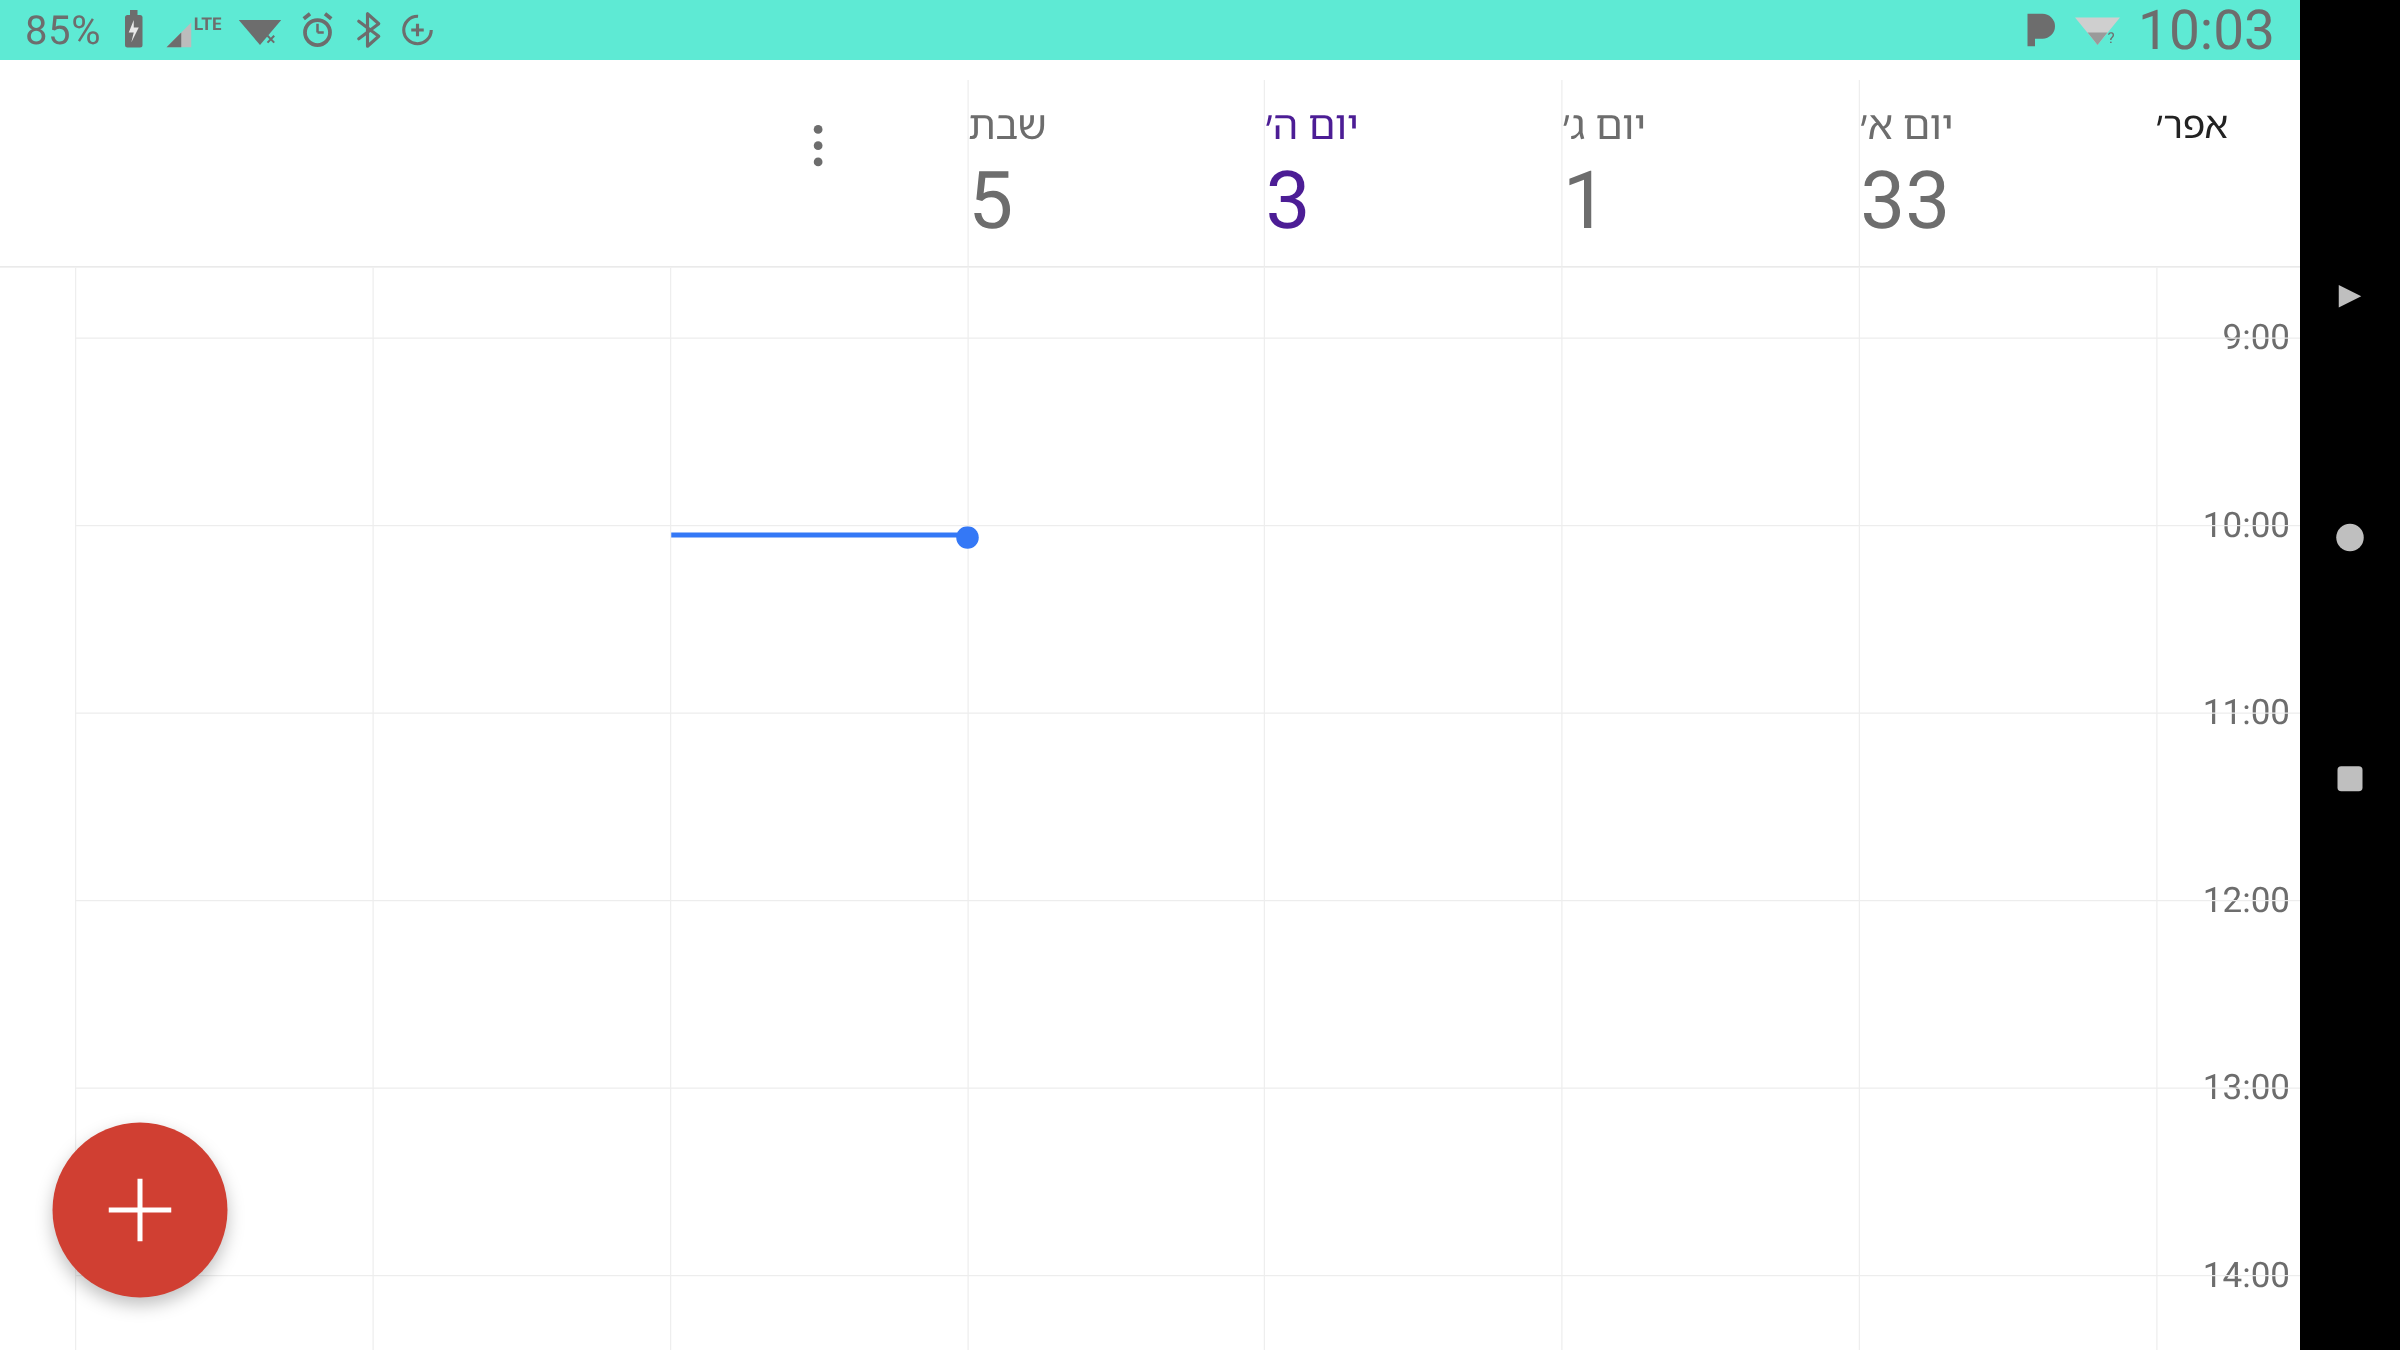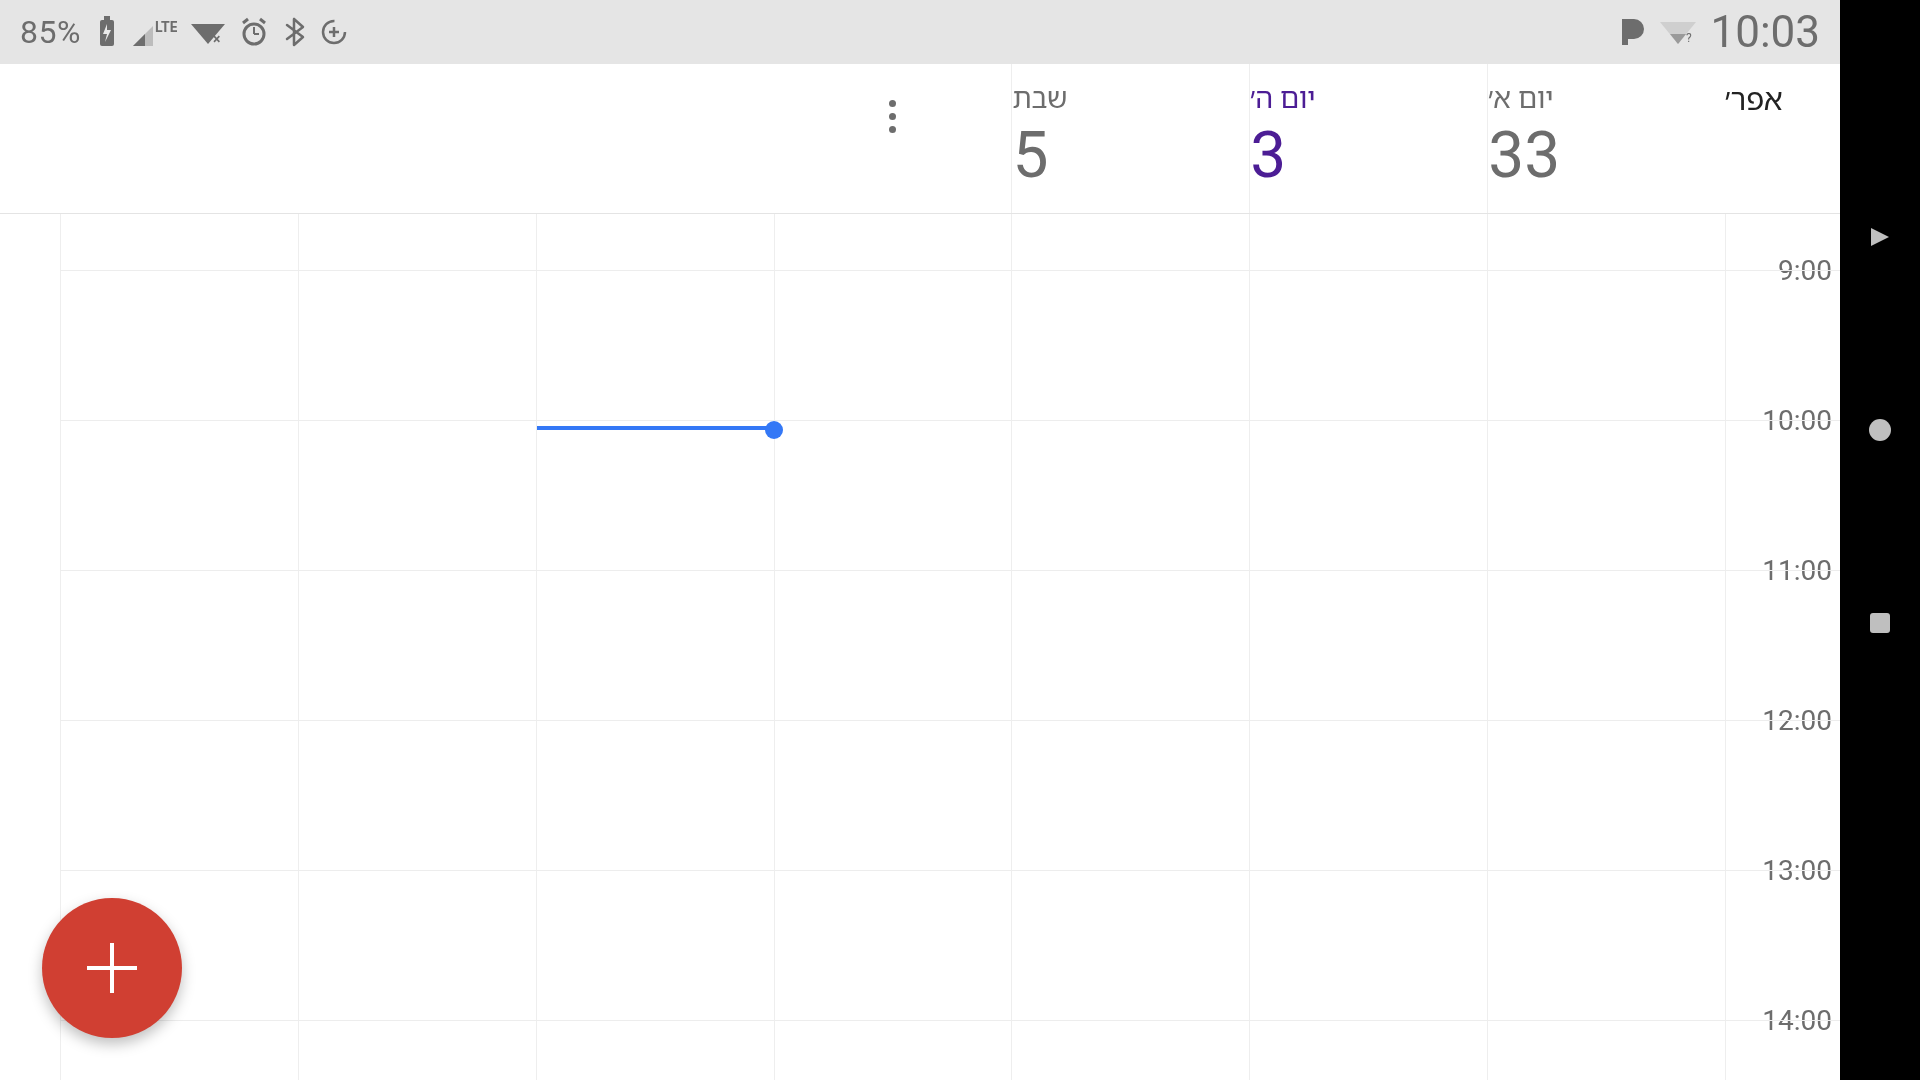--- a/index.html
+++ b/index.html
@@ -29,22 +29,22 @@
     justify-content: space-around;
     padding: 140px 0 360px 0;
   }
   .nav-bar svg { display: block; }
   .nav-btn { width: 36px; height: 36px; display:flex; align-items:center; justify-content:center; }
 
   
   .status-bar {
     position: absolute;
     top: 0; left: 0; right: 0;
-    height: 64px;
-    background: #e5e5e5;
+    height: 48px;
+    background: #5eead4;
     color: #6d6d6d;
     display: flex;
     align-items: center;
     justify-content: space-between;
     padding: 0 20px;
     direction: ltr;
     font-size: 30px;
   }
   .status-left, .status-right { display: flex; align-items: center; gap: 14px; }
   .status-bar .pct { font-size: 32px; letter-spacing: 0.5px; }
@@ -70,21 +70,21 @@
     text-align: left;
     font-weight: 400;
   }
   .day-col-hdr {
     display: flex;
     flex-direction: column;
     align-items: flex-end;
     border-left: 1px solid #eee;
     padding: 14px 16px 0 0;
   }
-  .day-name { font-size: 28px; color: #6d6d6d; }
+  .day-name { font-size: 32px; color: #6d6d6d; }
   .day-num  { font-size: 64px; color: #6d6d6d; font-weight: 400; line-height: 1; margin-top: 8px; }
   .day-col-hdr.today .day-name,
   .day-col-hdr.today .day-num { color: #4c1d95; }
 
   .overflow-cell {
     display:flex; align-items:flex-start; justify-content:center;
     padding-top: 36px;
   }
   .kebab { display:flex; flex-direction:column; gap:6px; }
   .kebab span { width:7px; height:7px; background:#6d6d6d; border-radius:50%; }
@@ -243,20 +243,24 @@
       <span class="clock">10:03</span>
     </div>
   </div>
 
   <div class="cal-header">
     <div class="month-label">אפר׳</div>
 
     <div class="day-col-hdr">
       <span class="day-name">יום א׳</span>
       <span class="day-num">33</span>
+    </div>
+    <div class="day-col-hdr">
+      <span class="day-name">יום ג׳</span>
+      <span class="day-num">1</span>
     </div>
     <div class="day-col-hdr today">
       <span class="day-name">יום ה׳</span>
       <span class="day-num">3</span>
     </div>
     <div class="day-col-hdr">
       <span class="day-name">שבת</span>
       <span class="day-num">5</span>
     </div>
 

